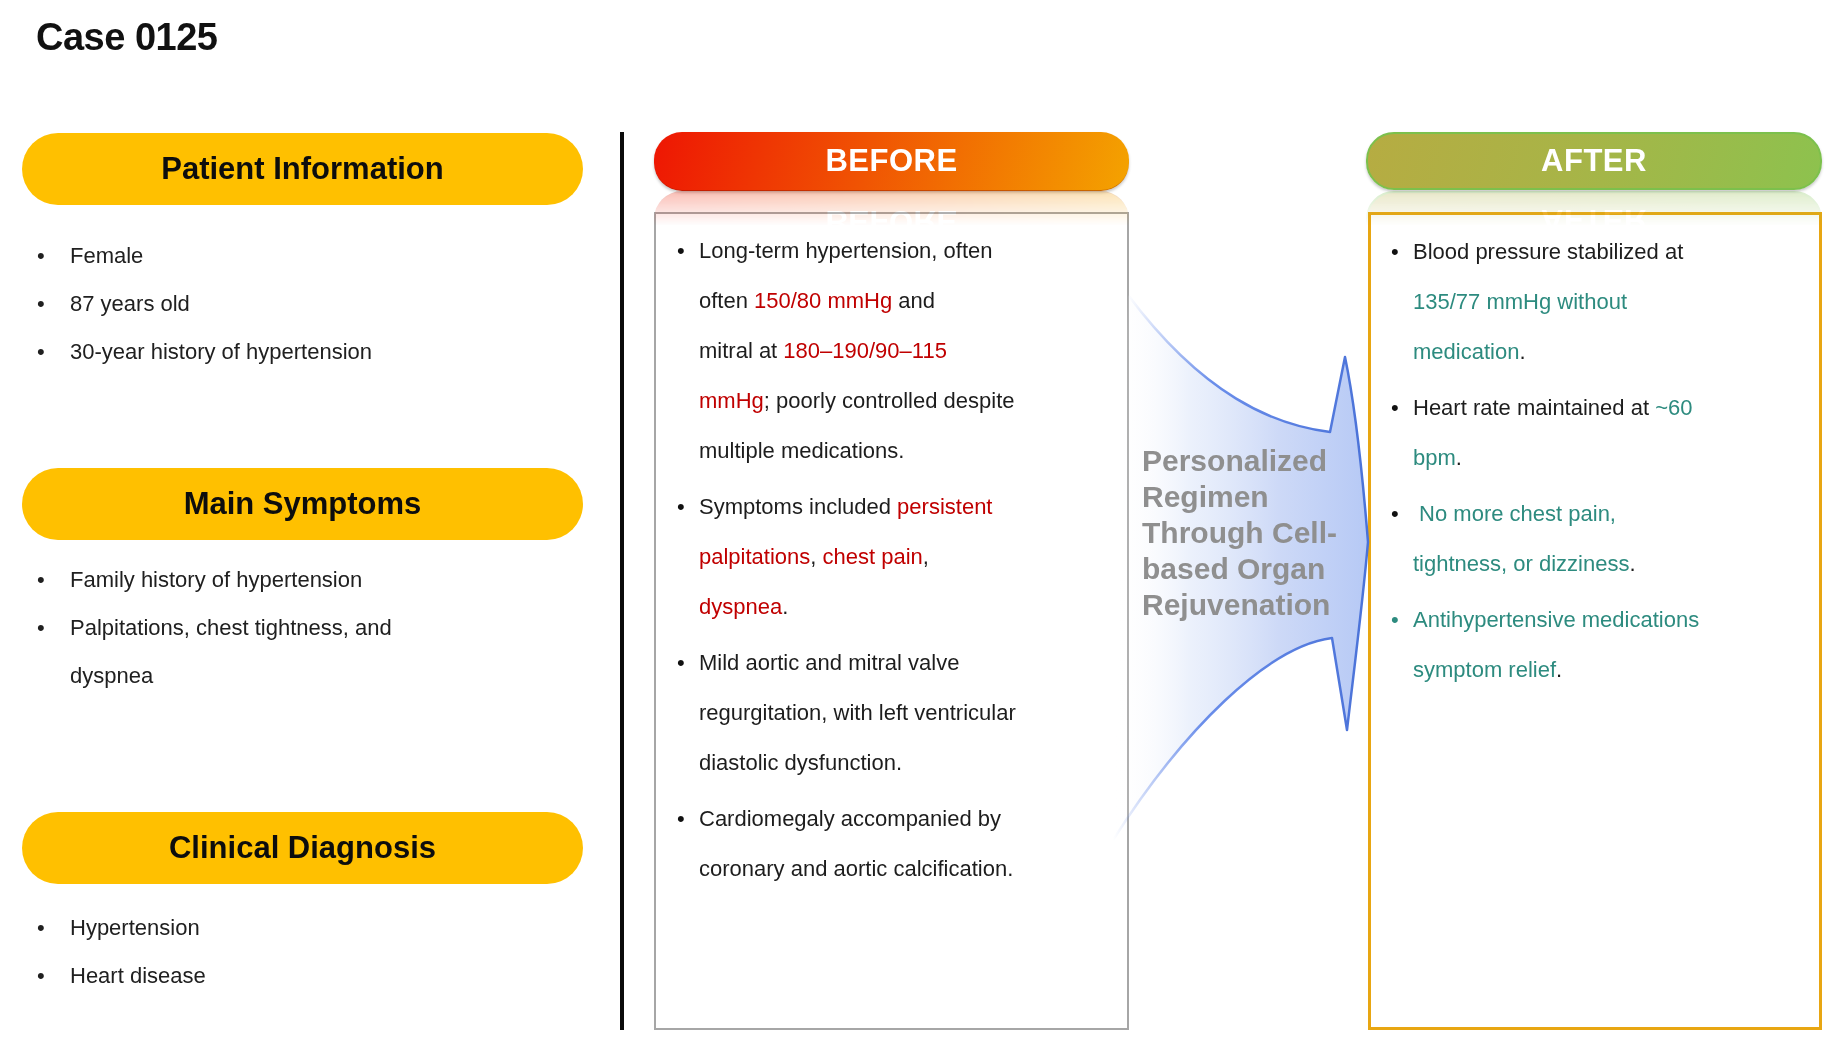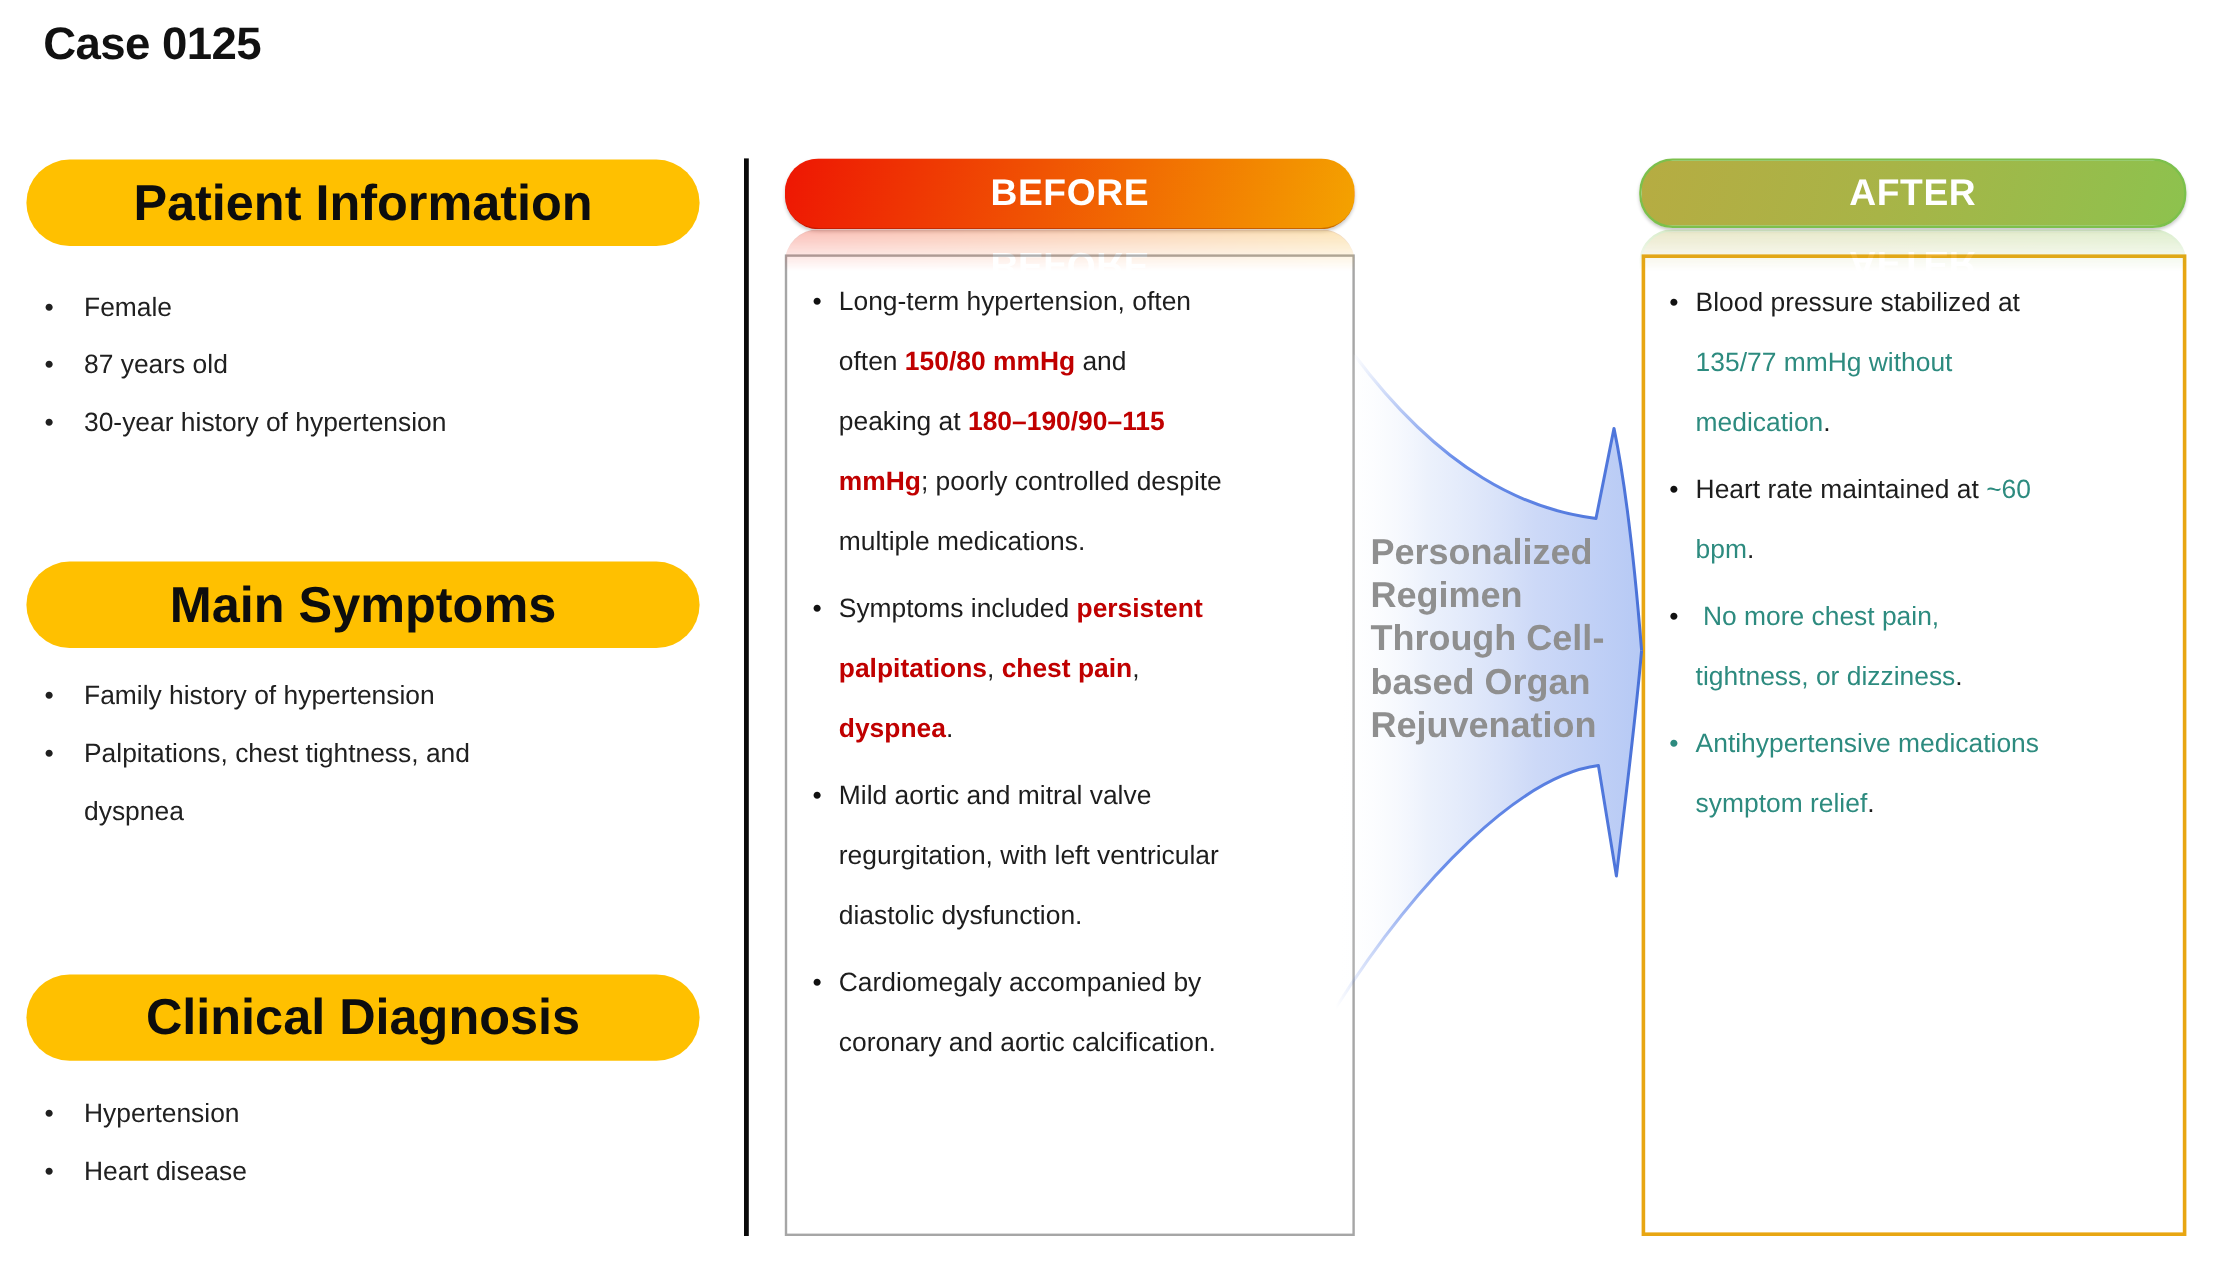--- a/index.html
+++ b/index.html
@@ -14,21 +14,21 @@
   
   .title{position:absolute;left:36px;top:16px;font-size:38px;font-weight:700;
          letter-spacing:-0.5px;color:#111;margin:0;}
 
   
   .divider{position:absolute;left:620px;top:132px;width:4px;height:898px;background:#0A0A0A;}
 
   
   .pill{position:absolute;left:22px;width:561px;height:72px;border-radius:36px;
         background:var(--gold);text-align:center;line-height:72px;
-        font-size:42px;font-weight:700;color:#0D0D0D;}
+        font-size:31px;font-weight:700;color:#0D0D0D;}
   .pill.p0{top:133px;} .pill.p1{top:468px;} .pill.p2{top:812px;}
   .lp-list{position:absolute;left:70px;width:400px;margin:0;padding:0;list-style:none;}
   .lp-list.l0{top:232px;} .lp-list.l1{top:556px;} .lp-list.l2{top:904px;}
   .lp-list li{position:relative;line-height:48px;font-size:22px;color:#202020;}
   .lp-list li .dot{position:absolute;left:-33px;top:0;}
 
   
   .banner{position:absolute;top:132px;height:58px;color:#fff;text-align:center;
           line-height:58px;font-size:31px;font-weight:700;letter-spacing:0.5px;
           box-shadow:0 2px 3px rgba(0,0,0,.22);border-radius:28px;}
@@ -53,21 +53,21 @@
   .box-before{left:654px;width:475px;border:2px solid var(--gray-border);}
   .box-after{left:1368px;width:454px;border:3px solid var(--gold-border);}
   .box-items{position:absolute;top:12px;}
   .box-before .box-items{left:43px;width:420px;}
   .box-after .box-items{left:42px;width:400px;}
   .item{position:relative;padding-left:0;}
   .item + .item{margin-top:6px;}
   .item .bdot{position:absolute;left:-22px;top:0;line-height:50px;font-size:22px;color:#111;}
   .item .bdot.teal-dot{color:var(--teal);}
   .tline{line-height:50px;font-size:22px;white-space:pre;color:var(--ink);}
-  .tline .red{color:var(--red);font-weight:700;}
+  .tline .red{color:var(--red);font-weight:400;}
   .tline .teal{color:var(--teal);font-weight:400;text-align:right;}
 
   
   .arrow-svg{position:absolute;left:1108px;top:290px;width:264px;height:560px;z-index:2;}
   .arrow-label{position:absolute;left:1142px;top:443px;z-index:4;}
   .arrow-label div{font-size:30px;font-weight:700;color:var(--arrow-gray);
                    line-height:36px;white-space:nowrap;}
 </style>
 </head>
 <body>
@@ -104,21 +104,21 @@
       <div class="banner banner-before refl-inner">
     <span>BEFORE</span>
   </div>
     </div>
   <div class="box box-before">
     <div class="box-items" id="before-items">
         <div class="item">
           <span class="bdot">•</span>
           <div class="tline"><span>Long-term hypertension, often</span></div>
           <div class="tline"><span>often </span><span class="red">150/80 mmHg</span><span> and</span></div>
-          <div class="tline"><span>peaking at </span><span class="red">180–190/90–115</span></div>
+          <div class="tline"><span>mitral at </span><span class="red">180–190/90–115</span></div>
           <div class="tline"><span class="red">mmHg</span><span>; poorly controlled despite</span></div>
           <div class="tline"><span>multiple medications.</span></div>
         </div>
         <div class="item">
           <span class="bdot">•</span>
           <div class="tline"><span>Symptoms included </span><span class="red">persistent</span></div>
           <div class="tline"><span class="red">palpitations</span><span>, </span><span class="red">chest pain</span><span>,</span></div>
           <div class="tline"><span class="red">dyspnea</span><span>.</span></div>
         </div>
         <div class="item">

